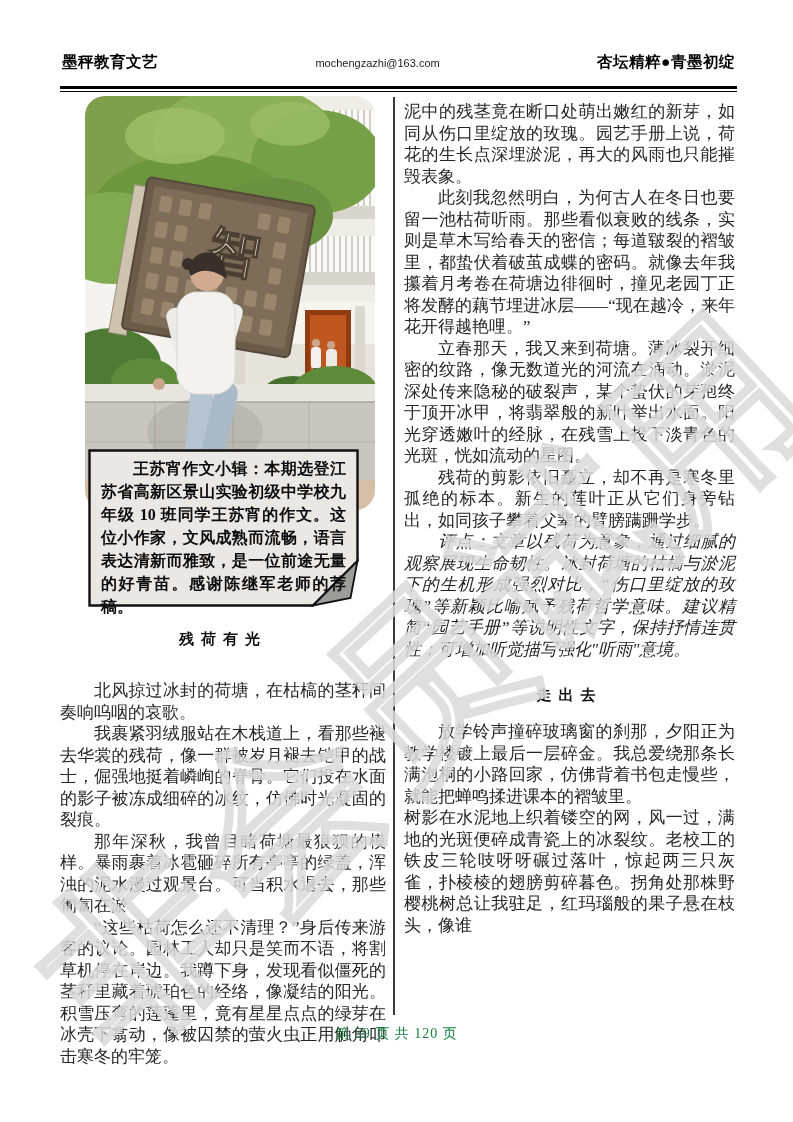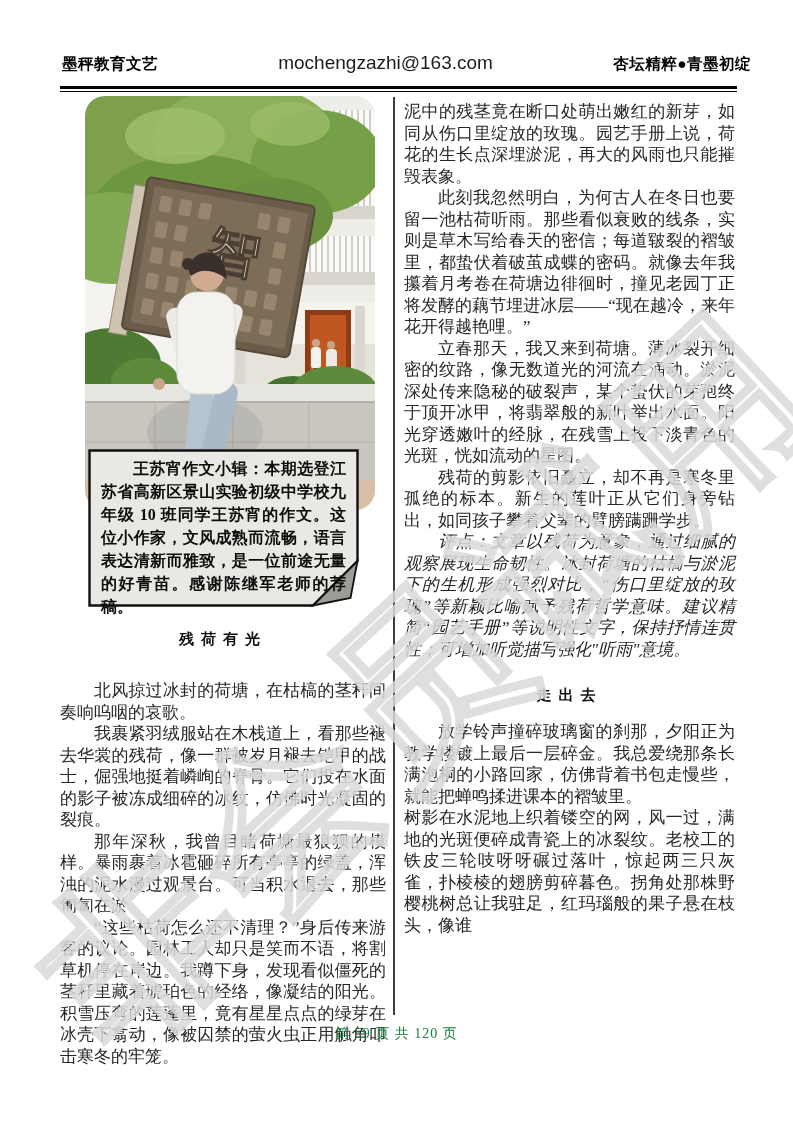--- a/index.html
+++ b/index.html
@@ -4,25 +4,25 @@
 <style>
   html,body { margin:0; padding:0; background:#888; }
   .page {
     position:relative; width:793px; height:1122px; margin:0 auto;
     background:#ffffff; overflow:hidden;
     font-family:"Liberation Serif","DejaVu Serif",serif;
     color:#222;
   }
   
   .header {
-    position:absolute; left:62px; right:42px; top:52px;
+    position:absolute; left:62px; right:58px; top:52px;
     display:flex; justify-content:space-between; align-items:baseline;
   }
   .brand { font-weight:bold; font-size:15.5px; color:#000; letter-spacing:0.5px; }
-  .email { font-size:19px; color:#1c1c1c; font-family:"Liberation Sans","DejaVu Sans",sans-serif; }
+  .email { font-size:11px; color:#1c1c1c; font-family:"Liberation Sans","DejaVu Sans",sans-serif; }
   .header-rule {
     position:absolute; left:60px; right:56px; top:86px;
     border-top:3px solid #000; height:2px; border-bottom:1.5px solid #000;
   }
   
   .column-divider {
     position:absolute; left:393px; top:97px; width:1.5px; height:918px;
     background:#3c3c3c;
   }
   .col-left  { position:absolute; left:60px;  top:630px; width:326px; }

